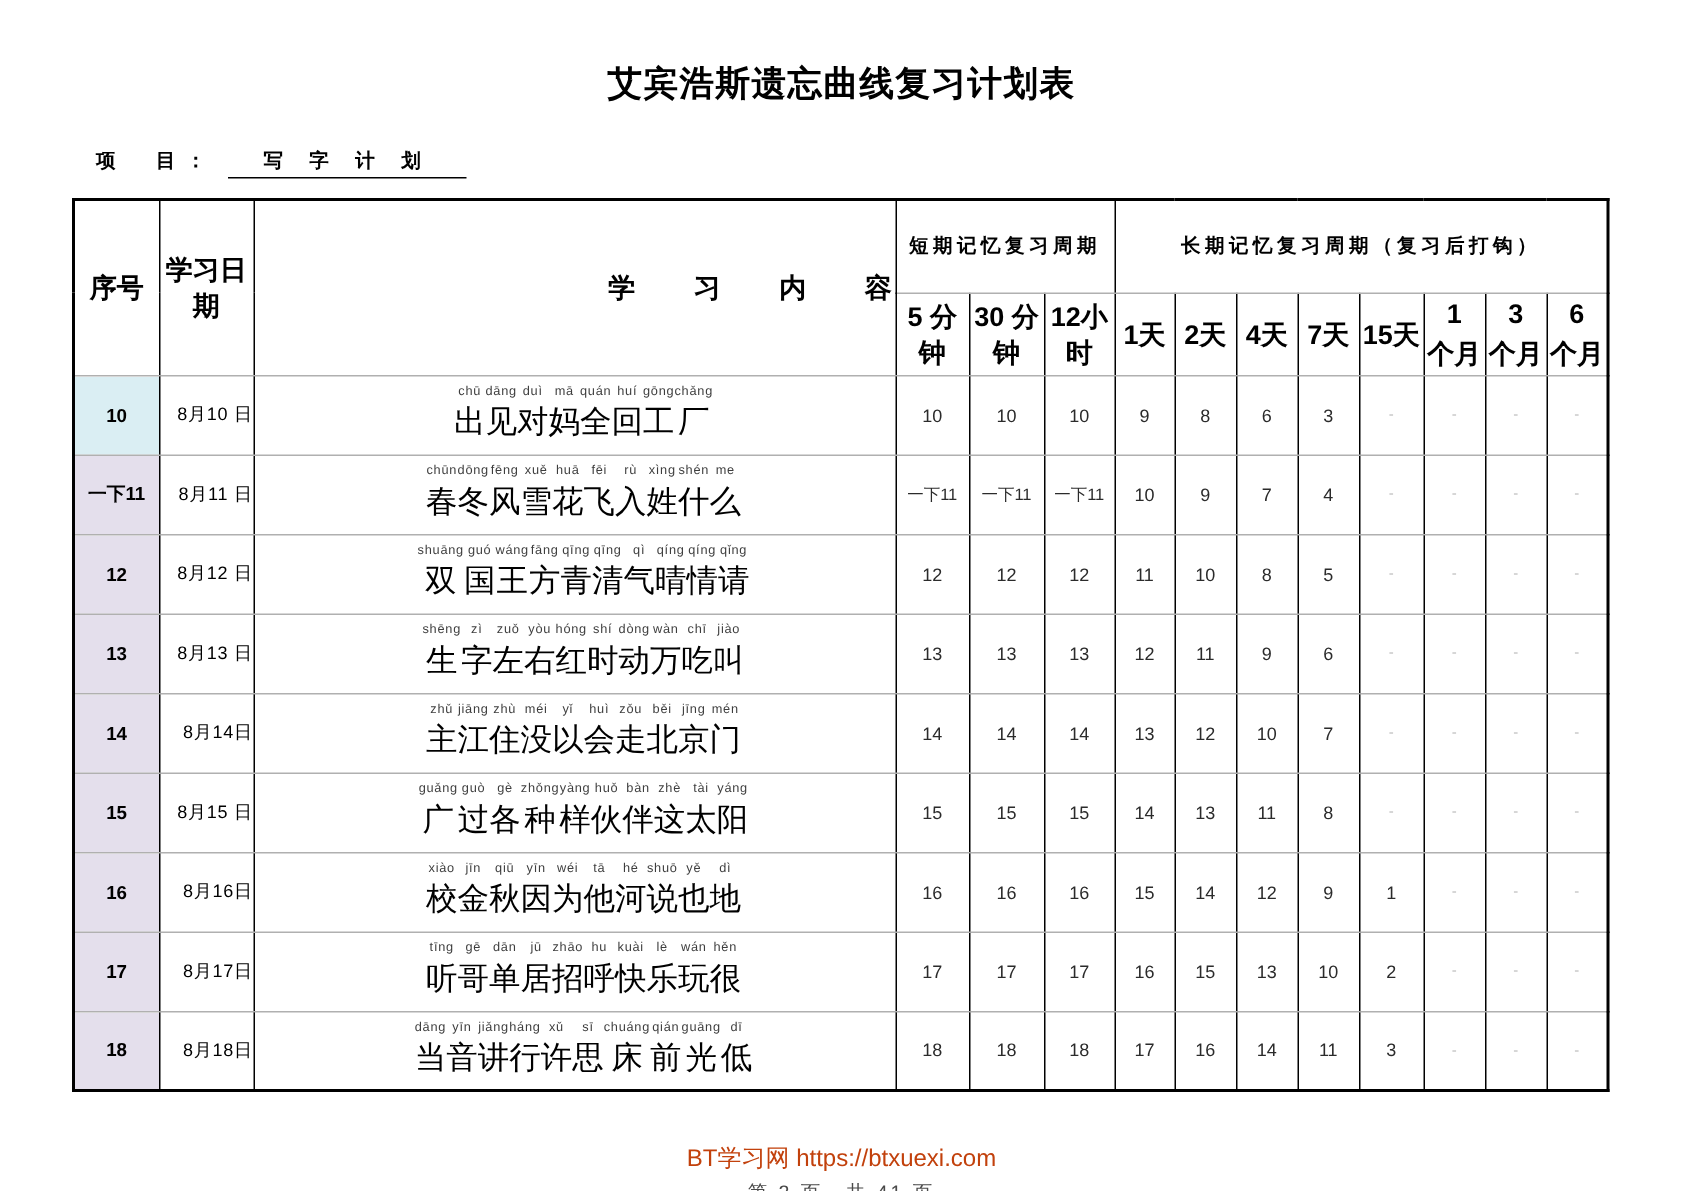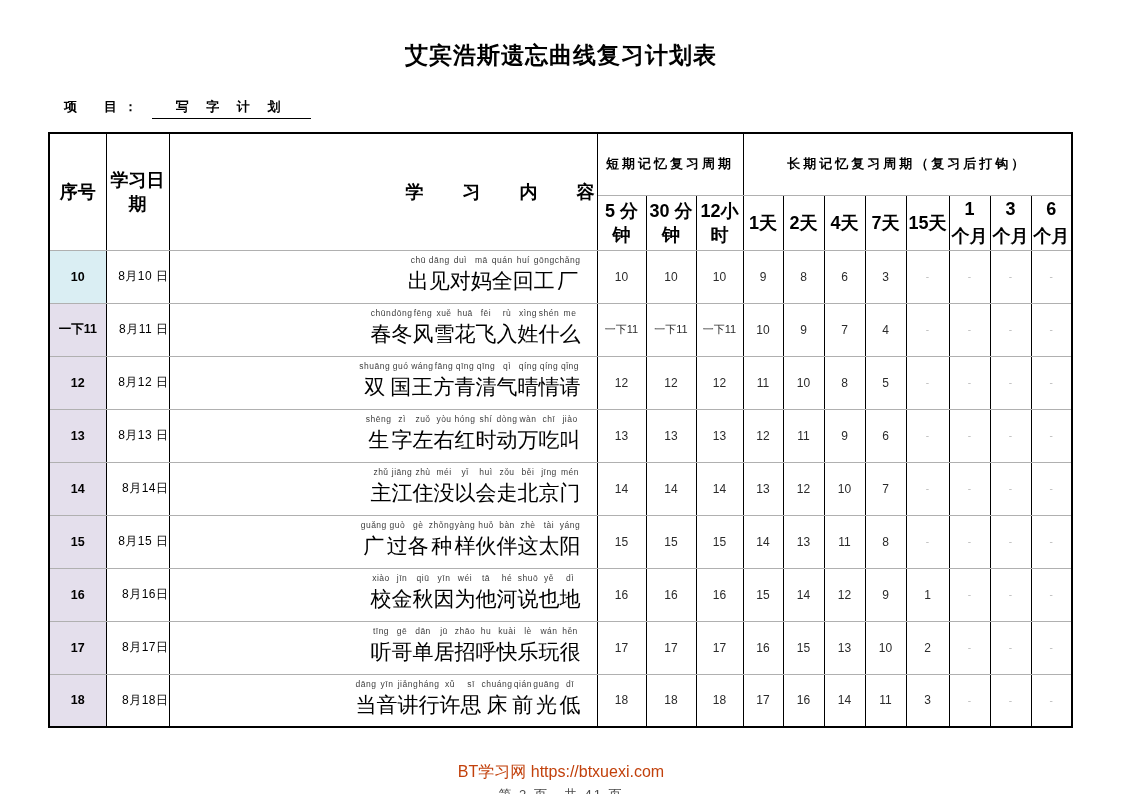--- a/index.html
+++ b/index.html
@@ -72,21 +72,21 @@
     vertical-align:middle;
   }
   td.seq.hl { background:#daeef3; }
   td.date {
     font-size:12px;
     text-align:right;
     vertical-align:middle;
     letter-spacing:0.5px;
   }
   td.content { vertical-align:middle; padding:1px 16px 3px 28px; }
-  .char-row { display:flex; justify-content:flex-end; align-items:flex-end; }
+  .char-row { display:flex; justify-content:center; align-items:flex-end; }
   .char-block { display:flex; flex-direction:column; align-items:center; }
   .pinyin {
     font-size:8.5px;
     color:#3d3d3d;
     height:13px;
     letter-spacing:0.5px;
     white-space:nowrap;
   }
   .hanzi {
     font-size:21px;

